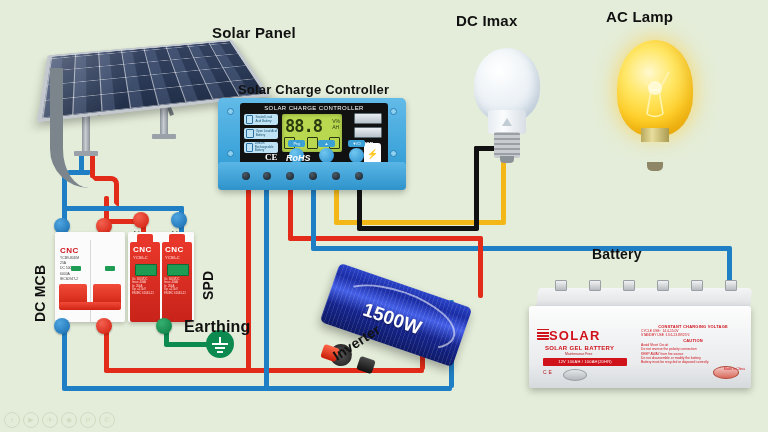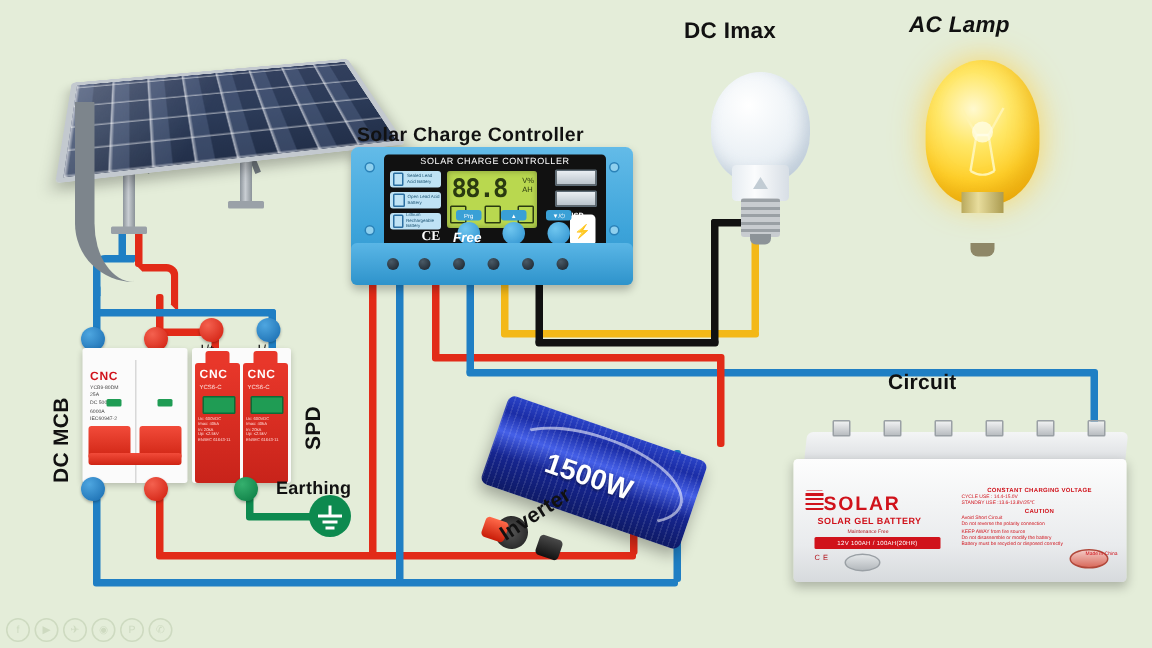--- a/index.html
+++ b/index.html
@@ -41,21 +41,21 @@
     background:linear-gradient(115deg,rgba(255,255,255,.20),rgba(255,255,255,0) 45%);}
   .leg{position:absolute;background:linear-gradient(90deg,#8d959c,#c9ced3 45%,#8a9298);}
   .foot{position:absolute;height:5px;background:#9aa1a8;border-radius:1px;}
   .brace{position:absolute;background:#6f777d;}
   #conduit{
     position:absolute;left:10px;top:48px;width:26px;height:120px;
     border-left:13px solid #7d858c;border-bottom-left-radius:40px;
     border-bottom:0;
   }
   
-  #scc{position:absolute;left:234px;top:98px;width:188px;height:92px;}
+  #scc{position:absolute;left:218px;top:98px;width:188px;height:92px;}
   #scc-body{position:absolute;inset:0;background:linear-gradient(180deg,#63bbe8,#3da4da 60%,#2e93cb);
     border-radius:5px;box-shadow:0 3px 6px rgba(0,0,0,.25);}
   #scc-face{position:absolute;left:22px;top:5px;width:148px;height:64px;background:#111;border-radius:3px;}
   #scc-title{position:absolute;top:2px;width:100%;text-align:center;color:#fff;font-size:6px;letter-spacing:.4px;}
   #lcd{position:absolute;left:42px;top:11px;width:60px;height:38px;background:#b9d84f;border-radius:2px;
     box-shadow:inset 0 0 4px rgba(0,0,0,.3);}
   #lcd-num{position:absolute;left:3px;top:2px;font-family:"DejaVu Sans Mono",monospace;font-size:17px;font-weight:bold;color:#2a3a10;letter-spacing:-1px;}
   #lcd-units{position:absolute;right:2px;top:4px;font-size:5px;color:#2a3a10;line-height:6px;text-align:left;}
   #lcd-icons{position:absolute;left:2px;bottom:3px;right:2px;height:12px;display:flex;align-items:center;justify-content:space-between;}
   .lcd-ic{width:9px;height:10px;border:1px solid #2a3a10;border-radius:1px;}
@@ -209,20 +209,21 @@
     <div class="brace" style="left:126px;top:74px;width:4px;height:22px;transform:rotate(-22deg);"></div>
     <div class="leg" style="left:42px;top:78px;width:8px;height:55px;"></div>
     <div class="foot" style="left:34px;top:131px;width:24px;"></div>
     <div class="leg" style="left:120px;top:74px;width:8px;height:42px;"></div>
     <div class="foot" style="left:112px;top:114px;width:24px;"></div>
     <div id="panel-face">
       <div id="cells"></div>
     </div>
     <div id="conduit"></div>
   </div>
+  <div class="lbl" style="left:212px;top:24px;font-size:15px;">Solar Panel</div>
 
   <div id="scc">
     <div id="scc-body"></div>
     <div class="scr" style="left:9px;top:10px;"></div>
     <div class="scr" style="right:9px;top:10px;"></div>
     <div class="scr" style="left:9px;top:52px;"></div>
     <div class="scr" style="right:9px;top:52px;"></div>
 
     <div id="scc-face">
       <div id="scc-title">SOLAR CHARGE CONTROLLER</div>
@@ -263,21 +264,21 @@
       <div id="phone"></div>
 
       <div class="sbtn-cap" style="left:48px;">Prg</div>
       <div class="sbtn-cap" style="left:78px;">▲</div>
       <div class="sbtn-cap" style="left:108px;">▼/⏻</div>
       <div class="sbtn" style="left:49px;"></div>
       <div class="sbtn" style="left:79px;"></div>
       <div class="sbtn" style="left:109px;"></div>
 
       <div id="ce">CE</div>
-      <div id="rohs">Free</div>
+      <div id="rohs">RoHS</div>
     </div>
 
     <div id="scc-base">
       <div class="term" style="left:24px;"></div>
       <div class="term" style="left:45px;"></div>
       <div class="term" style="left:68px;"></div>
       <div class="term" style="left:91px;"></div>
       <div class="term" style="left:114px;"></div>
       <div class="term" style="left:137px;"></div>
     </div>
@@ -340,33 +341,33 @@
   <div class="lbl vert" style="left:200px;top:300px;font-size:14px;transform:rotate(-90deg);transform-origin:left top;">SPD</div>
 
   <div id="earth">
     <svg viewBox="0 0 28 28">
       <line x1="14" y1="7" x2="14" y2="14" stroke="#fff" stroke-width="2"></line>
       <line x1="6" y1="14" x2="22" y2="14" stroke="#fff" stroke-width="2"></line>
       <line x1="9" y1="18" x2="19" y2="18" stroke="#fff" stroke-width="2"></line>
       <line x1="11" y1="22" x2="17" y2="22" stroke="#fff" stroke-width="2"></line>
     </svg>
   </div>
-  <div class="lbl" style="left:184px;top:318px;font-size:12px;">Earthing</div>
+  <div class="lbl" style="left:184px;top:318px;font-size:16px;">Earthing</div>
 
   <div id="inv">
     <div id="inv-body"></div>
     <div id="inv-arc"></div>
     <div id="inv-w">1500W</div>
     <div id="inv-fan"></div>
     <div class="inv-term" style="left:4px;top:74px;background:linear-gradient(180deg,#ff6a4a,#c81c08);transform:rotate(19deg);"></div>
     <div class="inv-term" style="left:40px;top:86px;background:linear-gradient(180deg,#4a4a4a,#111);transform:rotate(19deg);"></div>
   </div>
   <div class="lbl vert" style="left:330px;top:350px;font-size:14px;transform:rotate(-33deg);transform-origin:left top;">Inverter</div>
 
-  <div class="lbl" style="left:592px;top:246px;font-size:14px;">Circuit</div>
+  <div class="lbl" style="left:592px;top:246px;font-size:14px;">Battery</div>
   <div id="batt">
     <div id="batt-top"></div>
     <div class="bterm" style="left:28px;"></div>
     <div class="bterm" style="left:62px;"></div>
     <div class="bterm" style="left:96px;"></div>
     <div class="bterm" style="left:130px;"></div>
     <div class="bterm" style="left:164px;"></div>
     <div class="bterm" style="left:198px;"></div>
     <div id="batt-face">
       <div id="batt-neg"></div>
@@ -407,21 +408,21 @@
       <path d="M4 2 L14 20 L10 44" stroke="#fff4b0" stroke-width="1.6" fill="none"></path>
       <path d="M32 2 L22 20 L26 44" stroke="#fff4b0" stroke-width="1.6" fill="none"></path>
       <path d="M14 20 L22 20" stroke="#fffbe0" stroke-width="1.6" fill="none"></path>
       <path d="M10 44 q8 5 16 0" stroke="#fff4b0" stroke-width="1.4" fill="none"></path>
       <circle cx="18" cy="18" r="7" fill="#fffde8" opacity=".75"></circle>
     </svg>
     <div id="ac-neck"></div>
     <div id="ac-base"></div>
     <div id="ac-tip"></div>
   </div>
-  <div class="lbl" style="left:606px;top:8px;font-size:15px;font-style:italic;">AC Lamp</div>
+  <div class="lbl" style="left:606px;top:8px;font-size:15px;">AC Lamp</div>
 
   <div id="social">
     <div class="soc">f</div>
     <div class="soc">▶</div>
     <div class="soc">✈</div>
     <div class="soc">◉</div>
     <div class="soc">P</div>
     <div class="soc">✆</div>
   </div>
 

